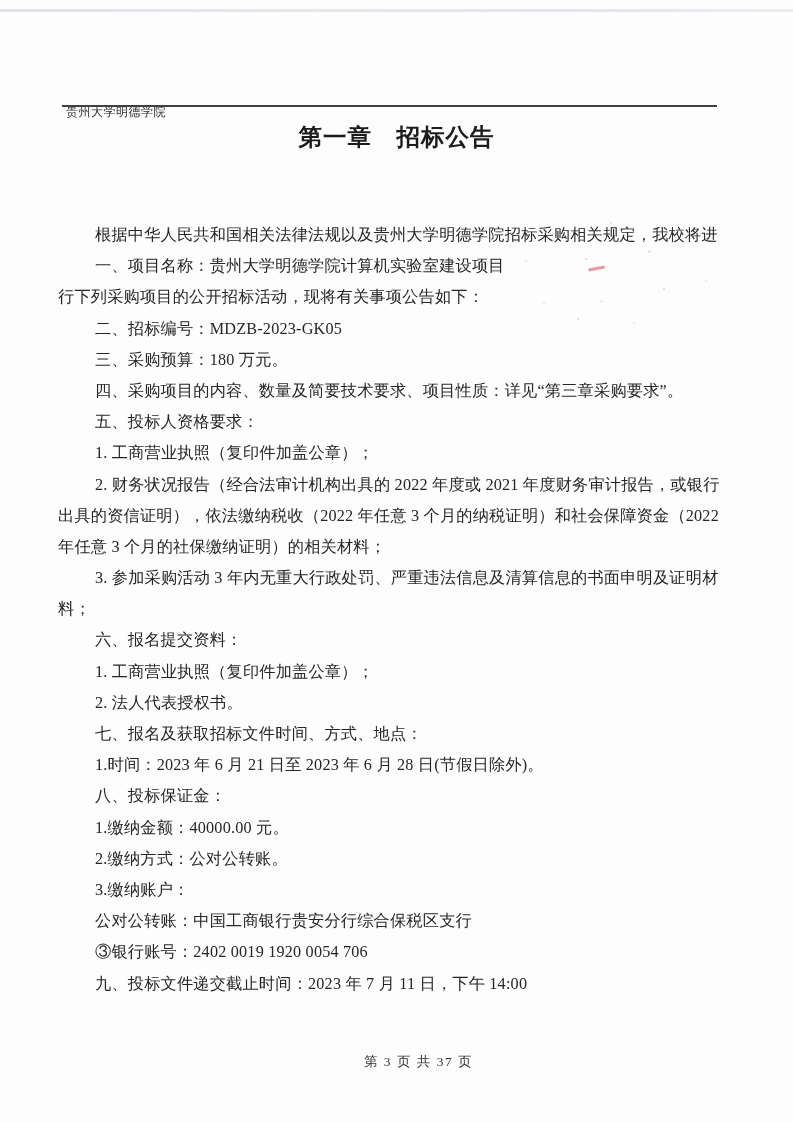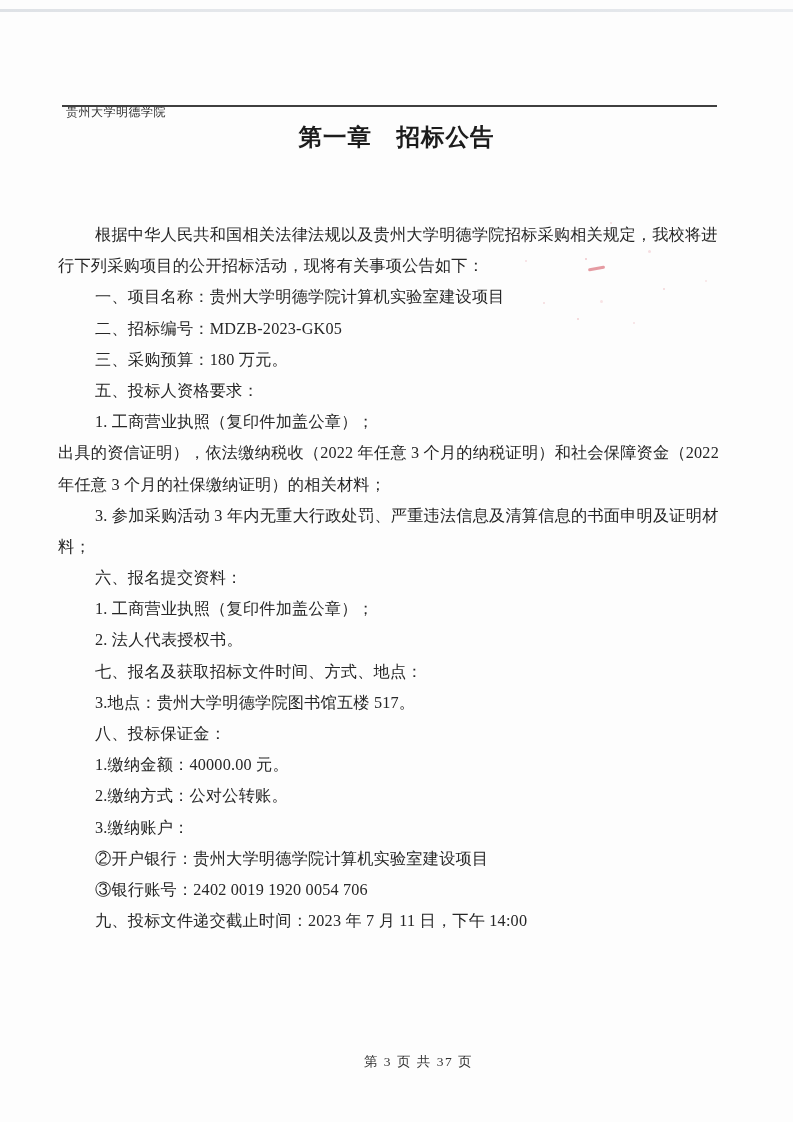--- a/index.html
+++ b/index.html
@@ -133,40 +133,42 @@
 
   <div class="scan-band"></div>
 
   <div class="header-text">贵州大学明德学院</div>
   <div class="header-rule"></div>
 
   <h1 class="doc-title">第一章　招标公告</h1>
 
   <div class="doc-body">
     <div class="ln ind">根据中华人民共和国相关法律法规以及贵州大学明德学院招标采购相关规定，我校将进</div>
+    <div class="ln ind">一、项目名称：贵州大学明德学院计算机实验室建设项目</div>
     <div class="ln">行下列采购项目的公开招标活动，现将有关事项公告如下：</div>
-    <div class="ln ind">一、项目名称：贵州大学明德学院计算机实验室建设项目</div>
     <div class="ln ind">二、招标编号：MDZB-2023-GK05</div>
     <div class="ln ind">三、采购预算：180 万元。</div>
+    <div class="ln ind">四、采购项目的内容、数量及简要技术要求、项目性质：详见“第三章采购要求”。</div>
     <div class="ln ind">五、投标人资格要求：</div>
     <div class="ln ind">1. 工商营业执照（复印件加盖公章）；</div>
+    <div class="ln ind">2. 财务状况报告（经合法审计机构出具的 2022 年度或 2021 年度财务审计报告，或银行</div>
     <div class="ln">出具的资信证明），依法缴纳税收（2022 年任意 3 个月的纳税证明）和社会保障资金（2022</div>
     <div class="ln">年任意 3 个月的社保缴纳证明）的相关材料；</div>
     <div class="ln ind">3. 参加采购活动 3 年内无重大行政处罚、严重违法信息及清算信息的书面申明及证明材</div>
     <div class="ln">料；</div>
     <div class="ln ind">六、报名提交资料：</div>
     <div class="ln ind">1. 工商营业执照（复印件加盖公章）；</div>
     <div class="ln ind">2. 法人代表授权书。</div>
     <div class="ln ind">七、报名及获取招标文件时间、方式、地点：</div>
-    <div class="ln ind">3.地点：贵州大学明德学院图书馆五楼 517。</div>
+    <div class="ln ind">1.时间：2023 年 6 月 21 日至 2023 年 6 月 28 日(节假日除外)。</div>
     <div class="ln ind">八、投标保证金：</div>
     <div class="ln ind">1.缴纳金额：40000.00 元。</div>
     <div class="ln ind">2.缴纳方式：公对公转账。</div>
     <div class="ln ind">3.缴纳账户：</div>
-    <div class="ln ind">②开户银行：贵州大学明德学院计算机实验室建设项目</div>
+    <div class="ln ind">公对公转账：中国工商银行贵安分行综合保税区支行</div>
     <div class="ln ind">③银行账号：2402 0019 1920 0054 706</div>
     <div class="ln ind">九、投标文件递交截止时间：2023 年 7 月 11 日，下午 14:00</div>
   </div>
 
   <div class="stamp-remnant">
     <i class="sp1"></i>
       <i class="sp2"></i>
       <i class="sp3"></i>
       <i class="sp4"></i>
     <i class="sp5"></i>

